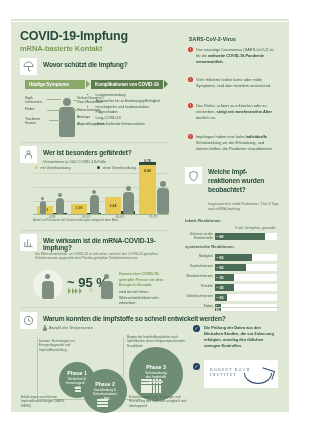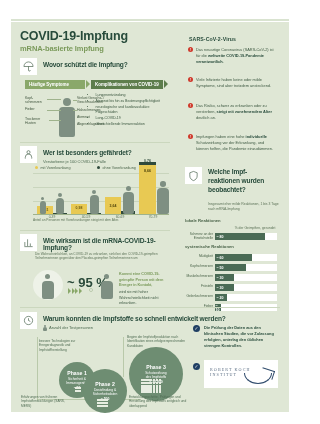--- a/index.html
+++ b/index.html
@@ -228,21 +228,21 @@
 
   <div class="banner">
     <div class="banner-rule"></div>
   </div>
 
   <div class="card">
 
     <div class="col-left">
 
       <div class="h-title">COVID-19-Impfung</div>
-      <div class="h-sub">mRNA-basierte Impfung</div>
+      <div class="h-sub">mRNA-basierte Kontakt</div>
 
       <div class="sec" style="left:9px; top:36px; width:155px; height:18px;">
         <div class="sec-icon">
           <svg width="11" height="11" viewBox="0 0 24 24" class="fig-ico">
             <path d="M2 12a10 10 0 0 1 20 0z"></path>
               <path d="M12 12v8a2 2 0 0 0 4 0"></path>
           </svg>
         </div>
         <div class="sec-title">Wovor schützt die Impfung?</div>
       </div>

